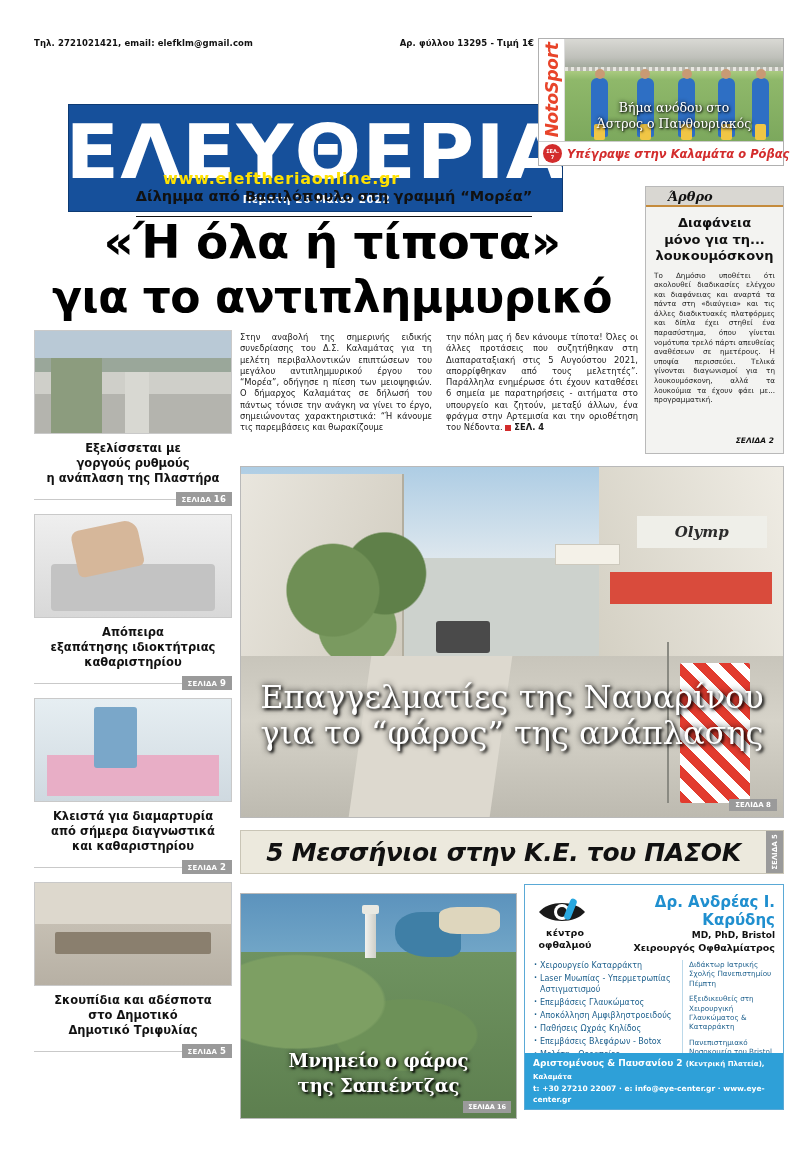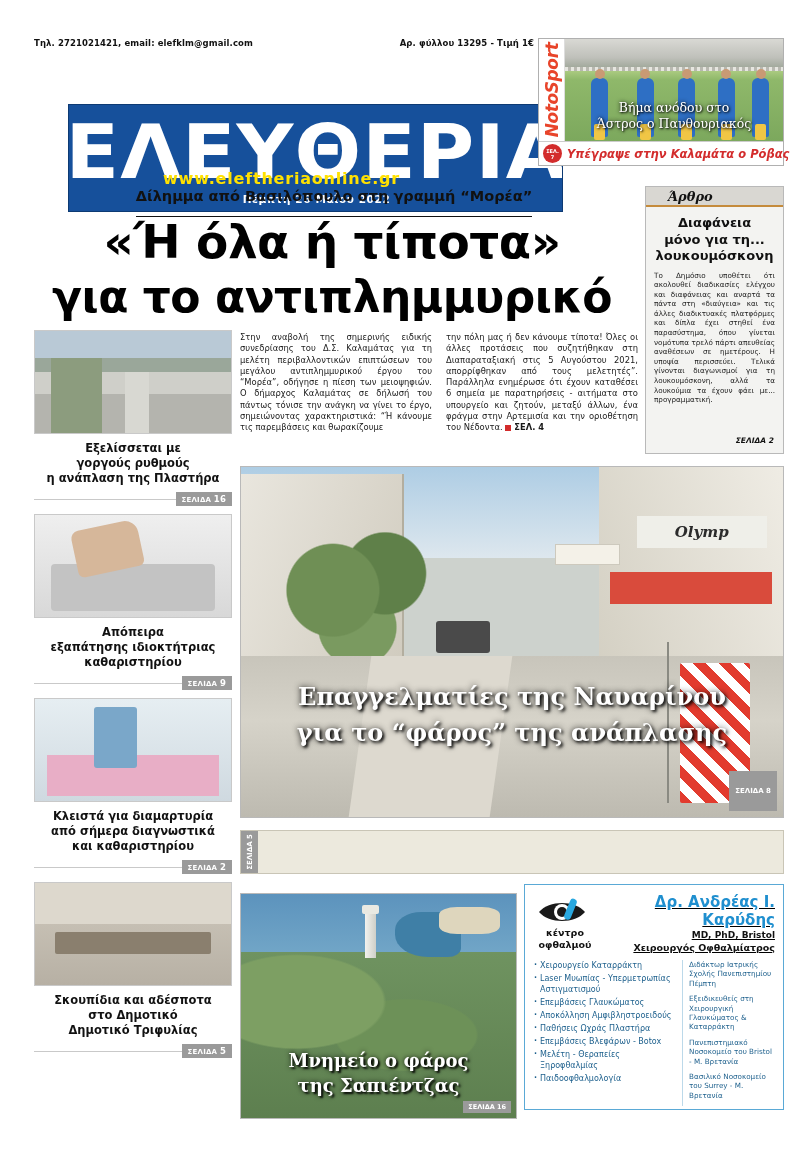--- a/index.html
+++ b/index.html
@@ -216,28 +216,28 @@
   .mp-sign2 { position:absolute; right:30%; top:22%; width:12%; height:6%; background:#f4f1e8; border:1px solid #cdc9bd; }
   .mp-trees { position:absolute; left:8%; top:16%; width:30%; height:48%; background:radial-gradient(circle at 30% 40%, #6f8f55 0 30%, transparent 31%), radial-gradient(circle at 62% 30%, #5f8049 0 26%, transparent 27%), radial-gradient(circle at 45% 62%, #7a9a60 0 28%, transparent 29%); }
   .mp-road { position:absolute; left:0; bottom:0; width:100%; height:46%; background:linear-gradient(#c8c5bb, #d6d3c9 40%, #bdbab0); }
   .mp-stripe { position:absolute; left:22%; bottom:0; width:26%; height:46%; background:#ddd9cf; transform:skewX(-8deg); }
   .mp-barrier { position:absolute; right:6%; bottom:4%; width:13%; height:40%; background:repeating-linear-gradient(45deg,#e23b2e 0 9px,#ffffff 9px 18px); border-radius:2px; }
   .mp-pole { position:absolute; right:21%; bottom:4%; width:2px; height:46%; background:#8a8a82; }
   .mp-bikes { position:absolute; left:36%; top:44%; width:10%; height:9%; background:#4a4a4a; border-radius:3px; }
   .mainphoto-cap {
     position: absolute; left: 0; top: 212px; width: 100%;
     text-align: center; color: #fff;
-    font-size: 24px; line-height: 36px; font-weight: bold;
+    font-size: 32px; line-height: 36px; font-weight: normal;
     text-shadow: 0 0 6px rgba(0,0,0,.85), 2px 2px 3px rgba(0,0,0,.85);
     font-family: "DejaVu Serif", serif;
   }
   .mainphoto-sel {
     position: absolute; right: 6px; bottom: 6px;
     background: #9a9a9a; color: #fff; font-size: 7px; font-weight: bold;
-    padding: 16px 6px;
+    padding: 2px 6px;
   }
 
   
   .pasok {
     position: absolute; left: 240px; top: 830px; width: 544px; height: 44px;
     background: #ece9dd; border: 1px solid #c9c5b6;
     display: flex; align-items: center;
   }
   .pasok-text {
     flex: 1; text-align: center; font-size: 25px; font-weight: bold;
@@ -279,21 +279,21 @@
 
   
   .ad {
     position: absolute; left: 524px; top: 884px; width: 260px; height: 226px;
     border: 1px solid #5aa9d6; background: #fff; overflow: hidden;
   }
   .ad-top { display: flex; padding: 8px 8px 4px; align-items: center; gap: 6px; }
   .ad-logo { width: 64px; flex: none; text-align: center; }
   .eye-svg { display: block; margin: 0 auto; }
   .ad-logo-text { font-size: 9.5px; font-weight: bold; color: #111; line-height: 11px; margin-top: 1px; }
-  .ad-names { flex: 1; text-align: right; text-decoration: underline; }
+  .ad-names { flex: 1; text-align: right; }
   .ad-doc { font-size: 15px; font-weight: bold; color: #1f8fcf; line-height: 18px; }
   .ad-deg { font-size: 9px; font-weight: bold; color: #111; line-height: 12px; }
   .ad-role { font-size: 9.5px; font-weight: bold; color: #111; line-height: 13px; }
   .ad-body { display: flex; padding: 2px 8px 0; gap: 6px; }
   .ad-services { flex: 1; border-right: 1px solid #bcd9ea; padding-right: 4px; }
   .ad-services li { list-style: none; font-size: 8px; line-height: 11px; color: #1c5f8c; margin-bottom: 2px; padding-left: 7px; position: relative; }
   .ad-services li::before { content: "·"; position: absolute; left: 1px; top: -1px; font-weight: bold; }
   .ad-creds { width: 86px; flex: none; }
   .ad-creds p { font-size: 7.2px; line-height: 9.4px; color: #1c5f8c; margin-bottom: 6px; }
   .ad-foot {
@@ -467,20 +467,21 @@
     <div class="mp-pole"></div>
     <div class="mp-barrier"></div>
     <div class="mainphoto-cap">
       <div>Επαγγελματίες της Ναυαρίνου</div>
       <div>για το “φάρος” της ανάπλασης</div>
     </div>
     <div class="mainphoto-sel">ΣΕΛΙΔΑ 8</div>
   </div>
 
   <div class="pasok">
+    <div class="pasok-text">5 Μεσσήνιοι στην Κ.Ε. του ΠΑΣΟΚ</div>
     <div class="pasok-sel">
       <span>ΣΕΛΙΔΑ 5</span>
     </div>
   </div>
 
   <div class="lighthouse">
     <div class="lh-sea"></div>
     <div class="lh-land"></div>
     <div class="lh-cove"></div>
     <div class="lh-beach"></div>
@@ -509,27 +510,34 @@
         <div class="ad-deg">MD, PhD, Bristol</div>
         <div class="ad-role">Χειρουργός Οφθαλμίατρος</div>
       </div>
     </div>
     <div class="ad-body">
       <ul class="ad-services">
         <li>Χειρουργείο Καταρράκτη</li>
         <li>Laser Μυωπίας - Υπερμετρωπίας Αστιγματισμού</li>
         <li>Επεμβάσεις Γλαυκώματος</li>
         <li>Αποκόλληση Αμφιβληστροειδούς</li>
-        <li>Παθήσεις Ωχράς Πλαστήρα</li>
+        <li>Παθήσεις Ωχράς Κηλίδος</li>
         <li>Επεμβάσεις Βλεφάρων - Botox</li>
         <li>Μελέτη - Θεραπείες Ξηροφθαλμίας</li>
         <li>Παιδοοφθαλμολογία</li>
       </ul>
       <div class="ad-creds">
         <p>Διδάκτωρ Ιατρικής Σχολής Πανεπιστημίου Πέμπτη</p>
         <p>Εξειδικευθείς στη Χειρουργική Γλαυκώματος &amp; Καταρράκτη</p>
         <p>Πανεπιστημιακό Νοσοκομείο του Bristol - Μ. Βρετανία</p>
         <p>Βασιλικό Νοσοκομείο του Surrey - Μ. Βρετανία</p>
       </div>
     </div>
+    <div class="ad-foot">
+      <div class="ad-addr">
+        <span>Αριστομένους &amp; Παυσανίου 2</span>
+        <span class="small">(Κεντρική Πλατεία), Καλαμάτα</span>
+      </div>
+      <div class="ad-contact">t: +30 27210 22007 · e: info@eye-center.gr · www.eye-center.gr</div>
+    </div>
   </div>
 
 </div>
 
 </body></html>

